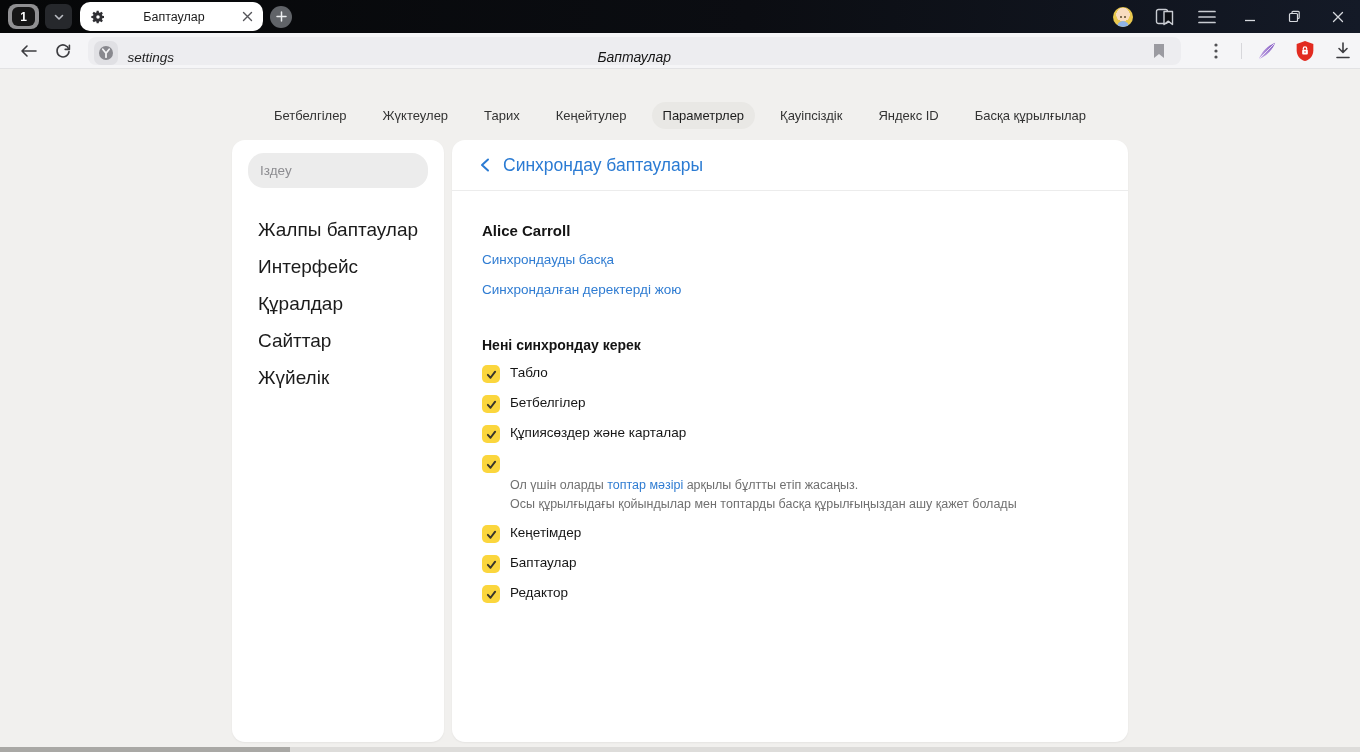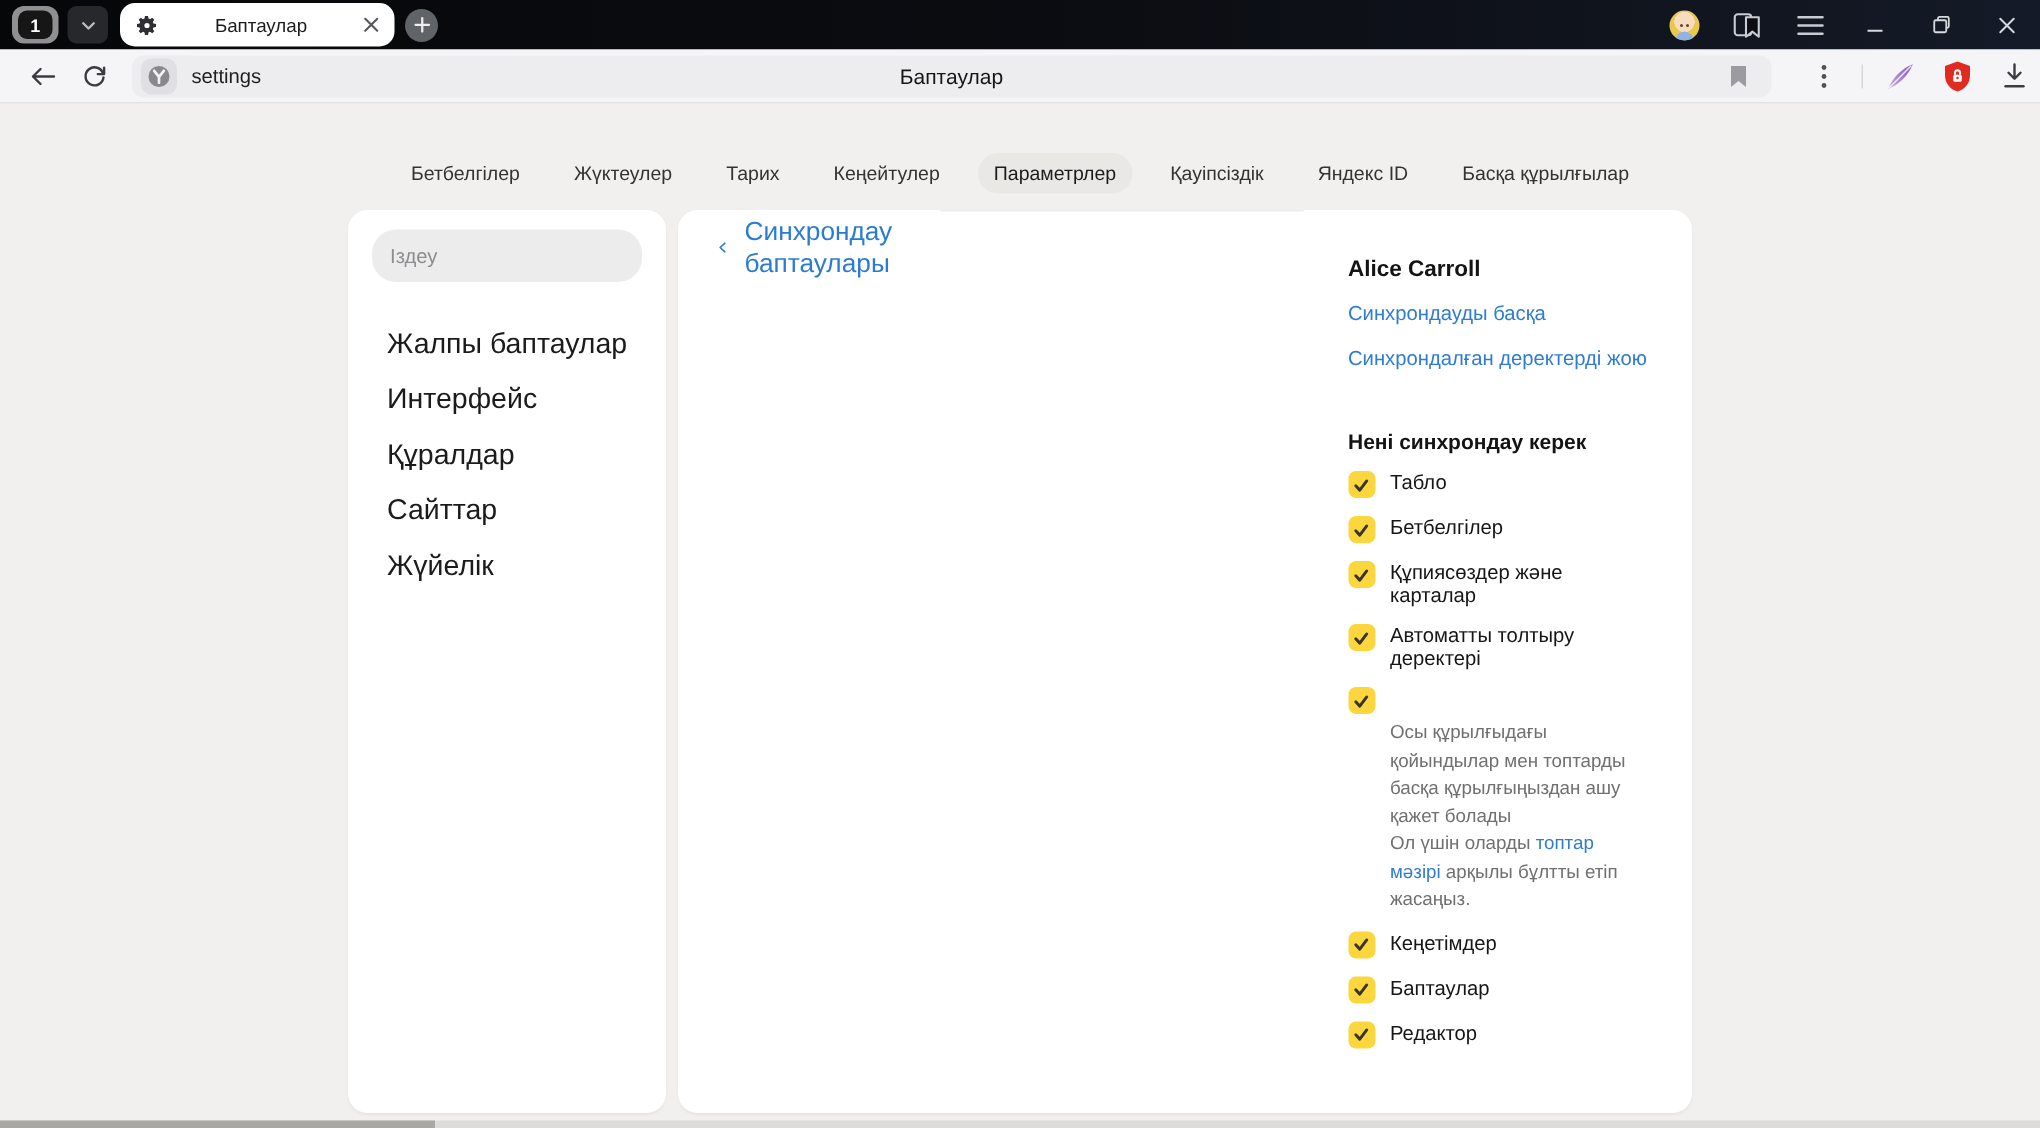--- a/index.html
+++ b/index.html
@@ -70,21 +70,21 @@
     height:36px; width:100%; background:#f5f5f7; border-bottom:1px solid #e2e2e4;
     display:flex; align-items:center; position:relative;
   }
   .tool-btn {
     width:34px; height:30px; display:flex; align-items:center; justify-content:center;
     cursor:pointer; border-radius:6px;
   }
   .tool-btn:first-child { margin-left:12px; }
   .addressbar {
     margin-left:8px; width:1100px; height:28px; background:#ededf0; border-radius:8px;
-    display:flex; align-items:center; position:relative; padding:0 6px; cursor:text;
+    display:flex; align-items:flex-end; position:relative; padding:0 6px; cursor:text;font-style:italic;
   }
   .protect-badge {
     width:24px; height:24px; background:#e0e0e4; border-radius:7px;
     display:flex; align-items:center; justify-content:center; cursor:pointer;
   }
   .address-text { margin-left:10px; font-size:13.5px; color:#1f1f1f; }
   .page-title-center {
     position:absolute; left:0; right:0; text-align:center; font-size:14px; color:#161616;
     pointer-events:none;
   }
@@ -116,21 +116,21 @@
     width:100%; height:35px; background:#ececec; border:none; border-radius:16px;
     padding:0 12px; font-size:13.5px; font-family:inherit; color:#1c1c1c; outline:none;
   }
   .search-input::placeholder { color:#8d8d91; }
   .sidebar-list { margin-top:24px; }
   .sidebar-item {
     font-size:19px; color:#1b1b1b; padding:7px 0 7px 10px; cursor:pointer;
     border-radius:8px; margin-bottom:1px;
   }
 
-  .main-card { width:676px; display:flex; flex-direction:row; }
+  .main-card { width:676px; display:flex; flex-direction:column; }
   .card-header {
     height:50px; display:flex; align-items:center; padding:0 26px; cursor:pointer;
   }
   .card-header-title { font-size:17.5px; color:#2b7bd3; margin-left:11px; }
   .card-divider { height:1px; background:#ececec; width:100%; }
   .card-body { padding:17px 30px 0 30px; }
 
   .user-name { font-size:15px; font-weight:bold; color:#141414; margin-top:14px; }
   .sync-link { font-size:13.5px; color:#2f7cd2; margin-top:12px; line-height:18px; cursor:pointer; display:block; width:max-content; }
   .section-title { font-size:14px; font-weight:bold; color:#141414; margin-top:38px; }
@@ -346,40 +346,32 @@
 
         <div class="cb-row">
           <span class="checkbox">
             <svg width="13" height="13" viewBox="0 0 16 16">
                 <polyline points="3.5,8.5 6.8,12 12.5,4.5" fill="none" stroke="#39352c" stroke-width="2.4" stroke-linecap="round" stroke-linejoin="round"></polyline>
               </svg>
           </span>
           <span class="cb-label">Құпиясөздер және карталар</span>
         </div>
 
-        <div class="cb-row">
-          <span class="checkbox">
-            <svg width="13" height="13" viewBox="0 0 16 16">
-                <polyline points="3.5,8.5 6.8,12 12.5,4.5" fill="none" stroke="#39352c" stroke-width="2.4" stroke-linecap="round" stroke-linejoin="round"></polyline>
-              </svg>
-          </span>
-          <span class="cb-label">Автоматты толтыру деректері</span>
-        </div>
 
 
         <div class="cb-row">
           <span class="checkbox">
             <svg width="13" height="13" viewBox="0 0 16 16">
                 <polyline points="3.5,8.5 6.8,12 12.5,4.5" fill="none" stroke="#39352c" stroke-width="2.4" stroke-linecap="round" stroke-linejoin="round"></polyline>
               </svg>
           </span>
         </div>
         <div class="cb-desc">
+          <div><span>Ол үшін оларды </span><a class="inline-link">топтар мәзірі</a><span> арқылы бұлтты етіп жасаңыз.</span></div>
           <div>Осы құрылғыдағы қойындылар мен топтарды басқа құрылғыңыздан ашу қажет болады</div>
-          <div><span>Ол үшін оларды </span><a class="inline-link">топтар мәзірі</a><span> арқылы бұлтты етіп жасаңыз.</span></div>
         </div>
 
         <div class="cb-row">
           <span class="checkbox">
             <svg width="13" height="13" viewBox="0 0 16 16">
                 <polyline points="3.5,8.5 6.8,12 12.5,4.5" fill="none" stroke="#39352c" stroke-width="2.4" stroke-linecap="round" stroke-linejoin="round"></polyline>
               </svg>
           </span>
           <span class="cb-label">Кеңетімдер</span>
         </div>

